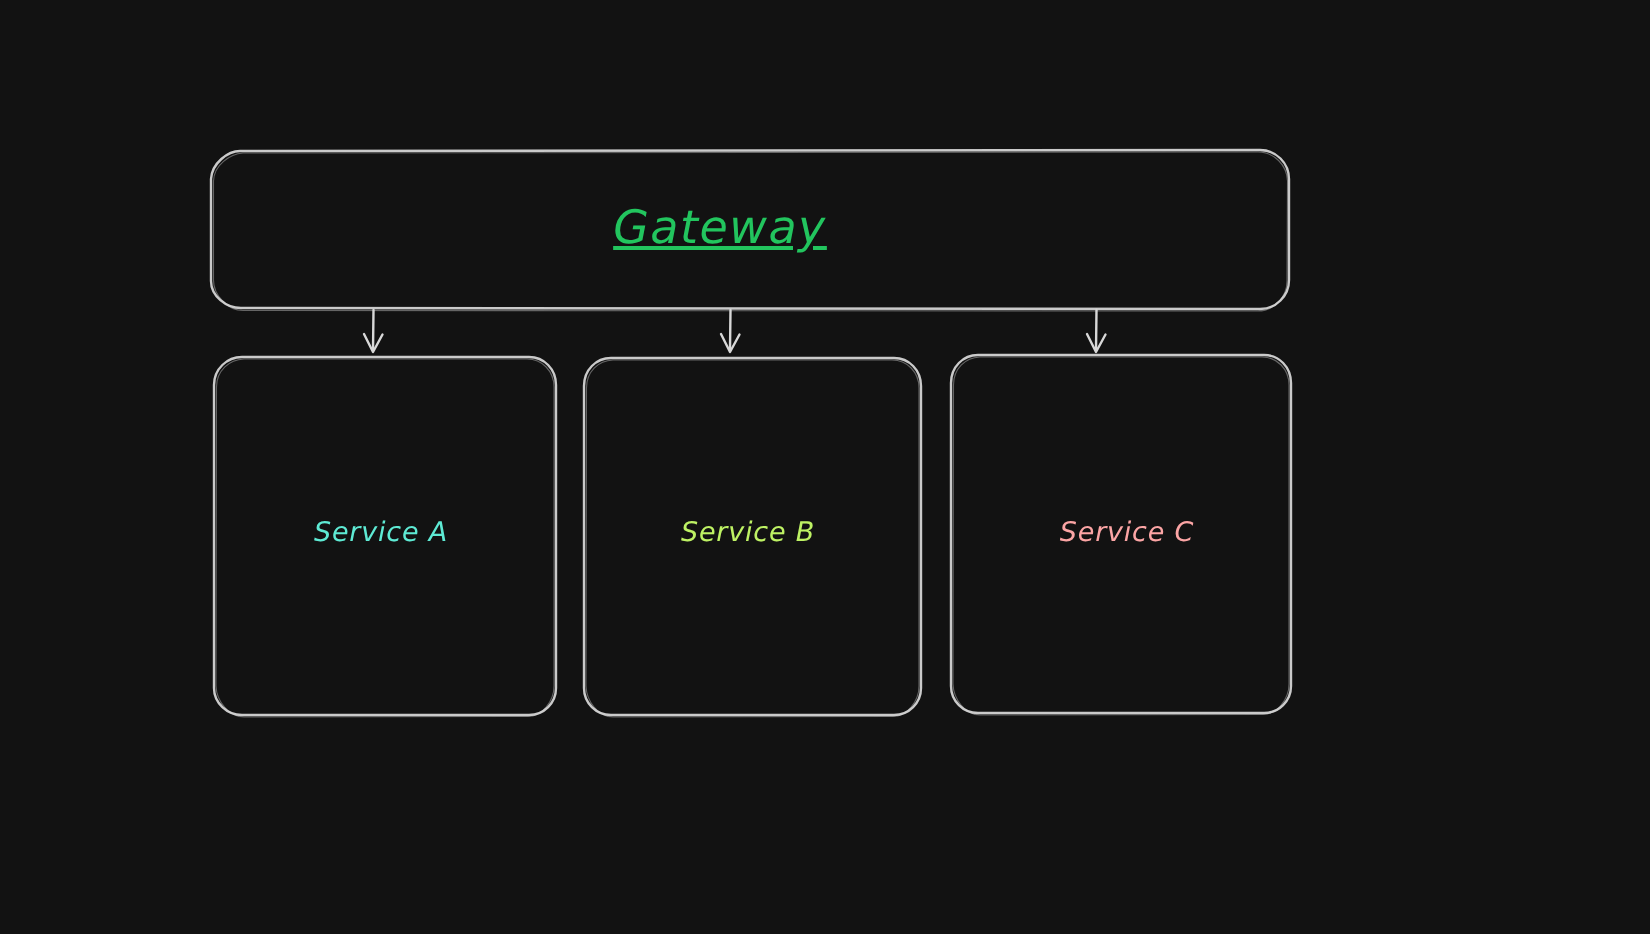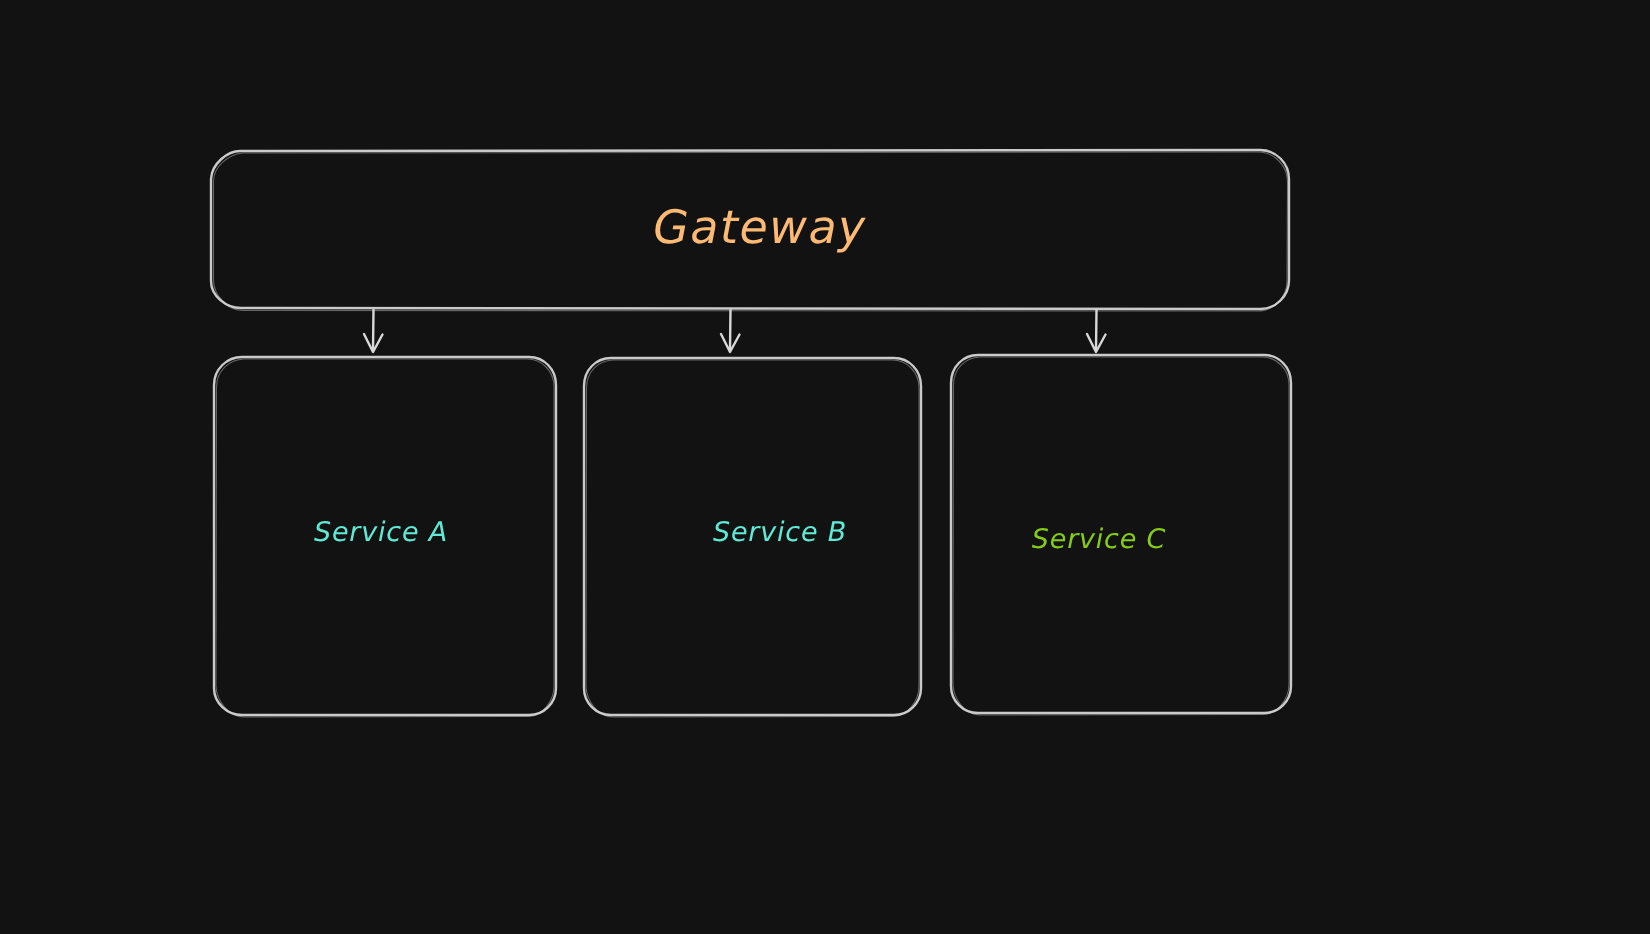--- a/index.html
+++ b/index.html
@@ -142,19 +142,19 @@
     <path d="M 721 334 L 730 352 L 739.5 334.5" fill="none" stroke="#d8d8d8" stroke-width="2.4" stroke-linecap="round" stroke-linejoin="round"></path>
   </g>
 
   <g>
     <path d="M 1096.5 310 L 1096 350" fill="none" stroke="#d8d8d8" stroke-width="2.4" stroke-linecap="round"></path>
     <path d="M 1087 334 L 1096 352 L 1105.5 334.5" fill="none" stroke="#d8d8d8" stroke-width="2.4" stroke-linecap="round" stroke-linejoin="round"></path>
   </g>
 
 </svg>
 
-<div class="node-label label-gateway" style="left: 760px; top: 227px; color: #fdba74;">Gateway</div>
+<div class="node-label label-gateway" style="left: 720px; top: 227px; color: #22c55e; text-decoration: underline;">Gateway</div>
 
 <div class="node-label label-service" style="left: 381px; top: 532px; color: #5eead4;">Service A</div>
 
-<div class="node-label label-service" style="left: 780px; top: 532px; color: #5eead4;">Service B</div>
+<div class="node-label label-service" style="left: 748px; top: 532px; color: #bef264;">Service B</div>
 
-<div class="node-label label-service" style="left: 1099px; top: 532px; color: #84cc16; margin-top: 7px;">Service C</div>
+<div class="node-label label-service" style="left: 1127px; top: 532px; color: #fca5a5;">Service C</div>
 
 </body></html>

